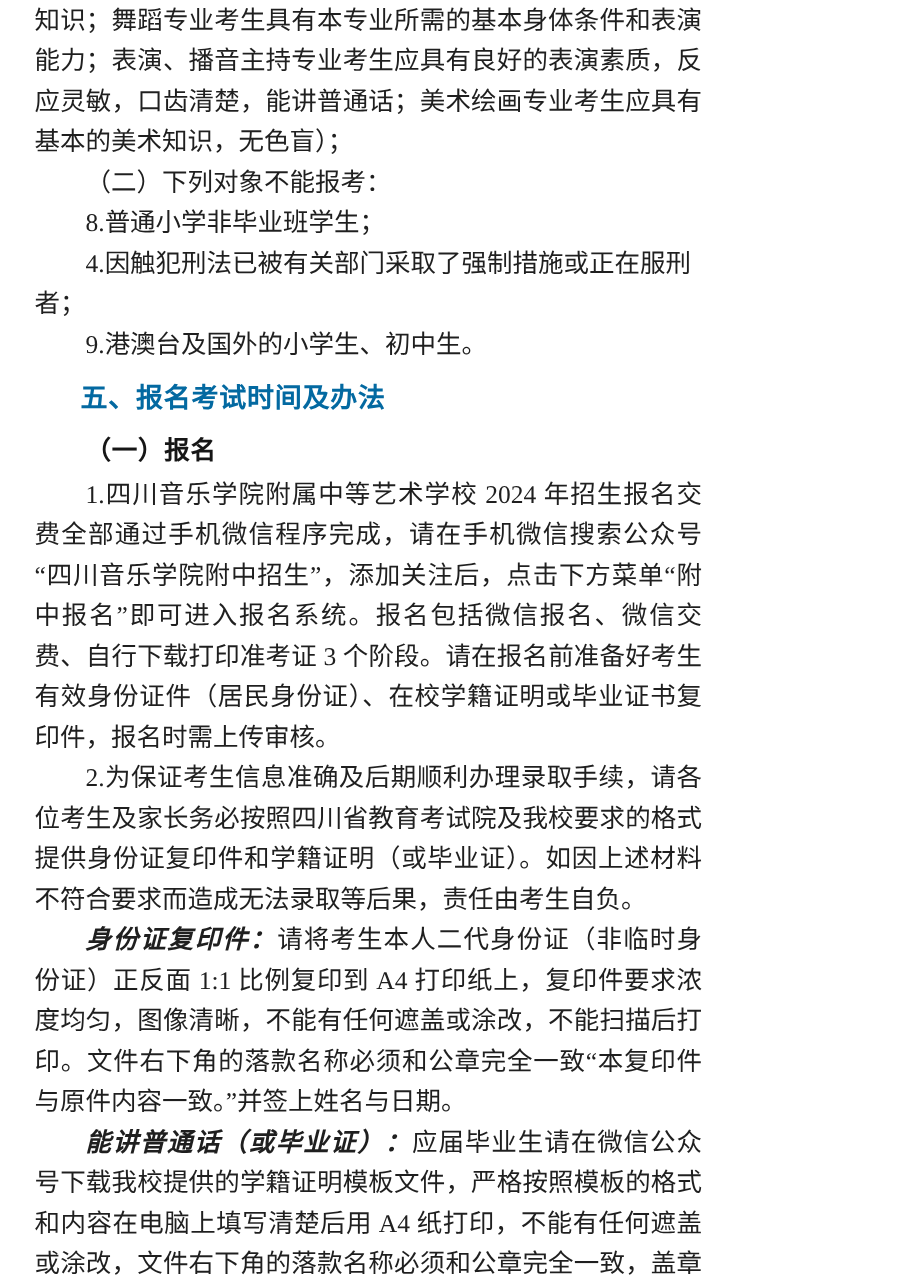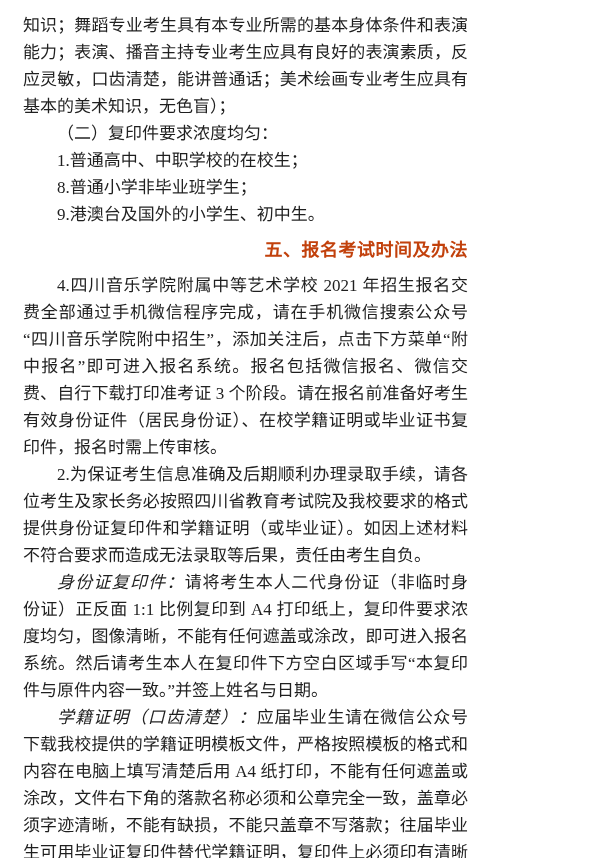--- a/index.html
+++ b/index.html
@@ -3,21 +3,21 @@
 <meta charset="utf-8">
 <title>Document</title>
 <style>
   * { margin: 0; padding: 0; box-sizing: border-box; }
   html, body { background: #ffffff; }
   .page {
     position: relative;
     width: 491px;
     height: 858px;
     background: #ffffff;
-    padding: 12px 23px 0 23px;
+    padding: 0 23px 0 23px;
     overflow: hidden;
     font-family: "Liberation Serif", "DejaVu Serif", serif;
     font-size: 17px;
     color: #1f1f1f;
   }
   p.body {
     text-align: justify;
     text-justify: inter-ideograph;
     line-height: 27px;
     text-indent: 2em;
@@ -28,62 +28,62 @@
     text-indent: 2em;
   }
   h2.section-heading {
     font-family: "Liberation Sans", "DejaVu Sans", sans-serif;
     font-size: 18px;
     font-weight: bold;
     line-height: 27px;
     text-indent: 1.7em;
     letter-spacing: 0.5px;
     margin: 9px 0 8px 0;
-    color: #c2410c;
-    text-align: right;
+    color: #0369a1;
   }
   h3.sub-heading {
     font-family: "Liberation Sans", "DejaVu Sans", sans-serif;
     font-size: 17px;
     font-weight: bold;
     line-height: 27px;
     text-indent: 2em;
     letter-spacing: 0.5px;
     margin: 7px 0 2px 0;
     color: #161616;
   }
   b.lead-label {
-    font-weight: normal;
+    font-weight: bold;
     font-style: italic;
     letter-spacing: 0.5px;
   }
 </style>
 </head>
 <body>
 
 <div class="page">
 
   <p class="body no-indent">知识；舞蹈专业考生具有本专业所需的基本身体条件和表演能力；表演、播音主持专业考生应具有良好的表演素质，反应灵敏，口齿清楚，能讲普通话；美术绘画专业考生应具有基本的美术知识，无色盲）；</p>
 
-  <p class="body">（二）复印件要求浓度均匀：</p>
+  <p class="body">（二）下列对象不能报考：</p>
 
   <div class="excluded-list">
-    <p>1.普通高中、中职学校的在校生；</p>
     <p>8.普通小学非毕业班学生；</p>
+    <p>4.因触犯刑法已被有关部门采取了强制措施或正在服刑者；</p>
     <p>9.港澳台及国外的小学生、初中生。</p>
   </div>
 
   <h2 class="section-heading">五、报名考试时间及办法</h2>
 
+  <h3 class="sub-heading">（一）报名</h3>
 
-  <p class="body">4.四川音乐学院附属中等艺术学校 2021 年招生报名交费全部通过手机微信程序完成，请在手机微信搜索公众号“四川音乐学院附中招生”，添加关注后，点击下方菜单“附中报名”即可进入报名系统。报名包括微信报名、微信交费、自行下载打印准考证 3 个阶段。请在报名前准备好考生有效身份证件（居民身份证）、在校学籍证明或毕业证书复印件，报名时需上传审核。</p>
+  <p class="body">1.四川音乐学院附属中等艺术学校 2024 年招生报名交费全部通过手机微信程序完成，请在手机微信搜索公众号“四川音乐学院附中招生”，添加关注后，点击下方菜单“附中报名”即可进入报名系统。报名包括微信报名、微信交费、自行下载打印准考证 3 个阶段。请在报名前准备好考生有效身份证件（居民身份证）、在校学籍证明或毕业证书复印件，报名时需上传审核。</p>
 
   <p class="body">2.为保证考生信息准确及后期顺利办理录取手续，请各位考生及家长务必按照四川省教育考试院及我校要求的格式提供身份证复印件和学籍证明（或毕业证）。如因上述材料不符合要求而造成无法录取等后果，责任由考生自负。</p>
 
   <p class="body">
-    <b class="lead-label">身份证复印件：</b><span>请将考生本人二代身份证（非临时身份证）正反面 1:1 比例复印到 A4 打印纸上，复印件要求浓度均匀，图像清晰，不能有任何遮盖或涂改，即可进入报名系统。然后请考生本人在复印件下方空白区域手写“本复印件与原件内容一致。”并签上姓名与日期。</span>
+    <b class="lead-label">身份证复印件：</b><span>请将考生本人二代身份证（非临时身份证）正反面 1:1 比例复印到 A4 打印纸上，复印件要求浓度均匀，图像清晰，不能有任何遮盖或涂改，不能扫描后打印。文件右下角的落款名称必须和公章完全一致“本复印件与原件内容一致。”并签上姓名与日期。</span>
   </p>
 
   <p class="body">
-    <b class="lead-label">学籍证明（口齿清楚）：</b><span>应届毕业生请在微信公众号下载我校提供的学籍证明模板文件，严格按照模板的格式和内容在电脑上填写清楚后用 A4 纸打印，不能有任何遮盖或涂改，文件右下角的落款名称必须和公章完全一致，盖章必须字迹清晰，不能有缺损，不能只盖章不写落款；往届毕业生可用毕业证复印件替代学籍证明，复印件上必须印有清晰的学校公章，如不符合上述要求可请毕业学校或主管教育部门在毕业证复印件上加盖公章或开具学籍证明。</span>
+    <b class="lead-label">能讲普通话（或毕业证）：</b><span>应届毕业生请在微信公众号下载我校提供的学籍证明模板文件，严格按照模板的格式和内容在电脑上填写清楚后用 A4 纸打印，不能有任何遮盖或涂改，文件右下角的落款名称必须和公章完全一致，盖章必须字迹清晰，不能有缺损，不能只盖章不写落款；往届毕业生可用毕业证复印件替代学籍证明，复印件上必须印有清晰的学校公章，如不符合上述要求可请毕业学校或主管教育部门在毕业证复印件上加盖公章或开具学籍证明。</span>
   </p>
 
 </div>
 
 </body></html>

